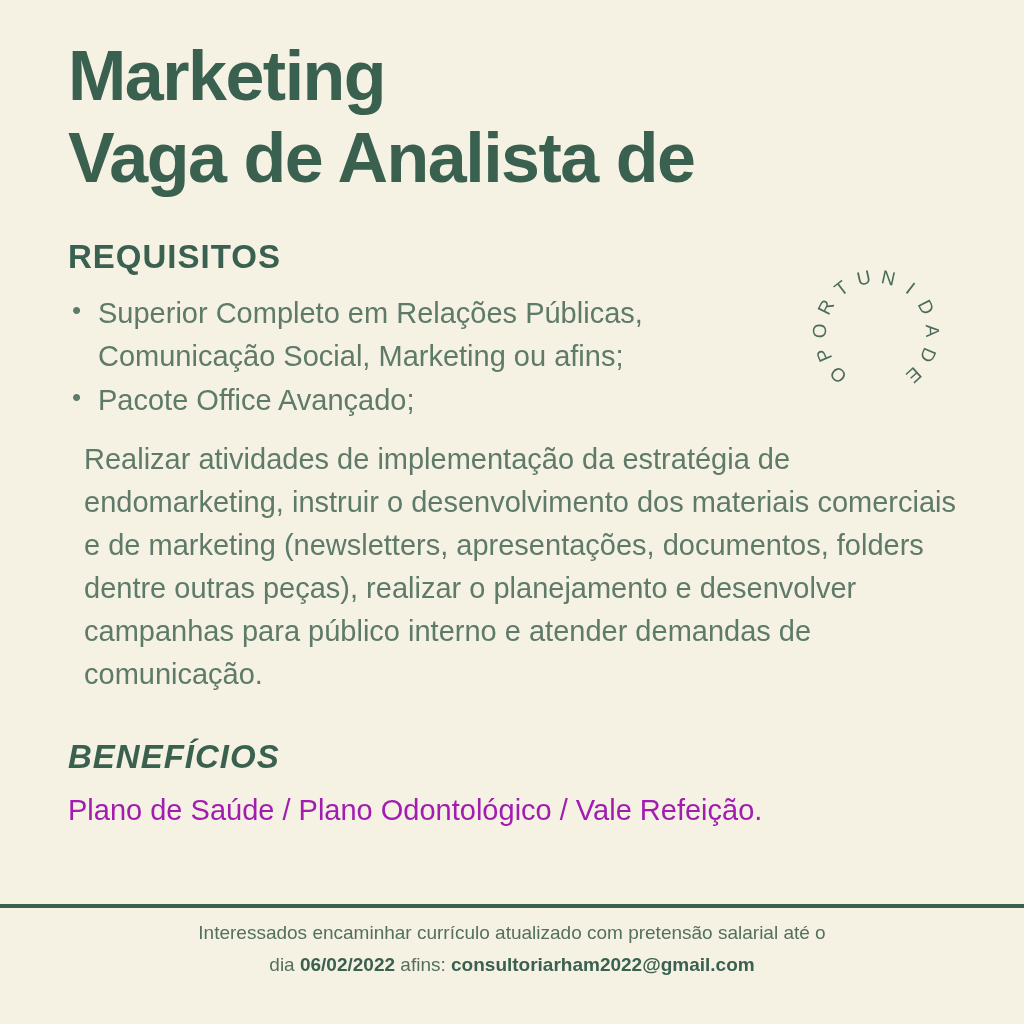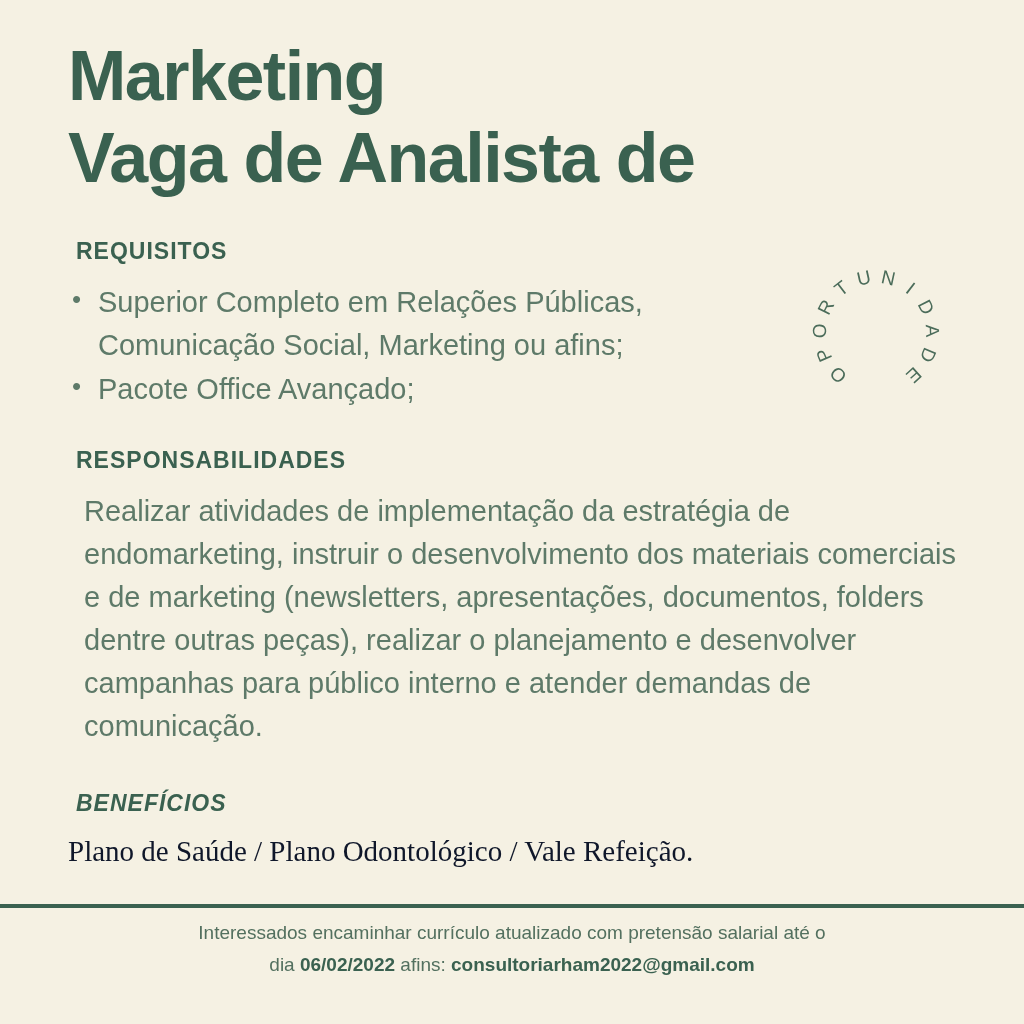--- a/index.html
+++ b/index.html
@@ -18,24 +18,24 @@
     color: #3A6150;
     font-size: 70px;
     font-weight: 600;
     line-height: 1.17;
     letter-spacing: -1.5px;
     margin: 0;
   }
   .title span { display: block; }
   .section-heading {
     color: #3A6150;
-    font-size: 23px;
+    font-size: 33px;
     font-weight: 700;
     letter-spacing: 1px;
-    margin: 8px;
+    margin: 0;
   }
   .h-requisitos { margin-top: 38px; }
   .h-responsabilidades { margin-top: 36px; }
   .h-beneficios { margin-top: 42px; font-style: italic; }
   .bullets {
     list-style: none;
     margin: 16px 0 0 0;
     padding: 0;
     max-width: 645px;
     color: #5E7A69;
@@ -55,25 +55,24 @@
   }
   .para {
     max-width: 885px;
     color: #5E7A69;
     font-size: 29px;
     line-height: 1.48;
     margin: 16px 0 0 16px;
   }
   .benefits-line {
     max-width: 885px;
-    color: #0f172a;
+    color: #a21caf;
     font-size: 29px;
     line-height: 1.4;
     margin: 14px 0 0 0;
-    font-family: Liberation Serif, serif;
   }
   .badge {
     position: absolute;
     left: 801px;
     top: 258px;
     width: 150px;
     height: 150px;
   }
   .badge text {
     font-family: "Liberation Sans", sans-serif;
@@ -121,21 +120,20 @@
     <li>
       <span class="dot">•</span>
       <span>Superior Completo em Relações Públicas, Comunicação Social, Marketing ou afins;</span>
     </li>
     <li>
       <span class="dot">•</span>
       <span>Pacote Office Avançado;</span>
     </li>
   </ul>
 
-  <h2 class="section-heading h-responsabilidades">RESPONSABILIDADES</h2>
 
   <p class="para">Realizar atividades de implementação da estratégia de endomarketing, instruir o desenvolvimento dos materiais comerciais e de marketing (newsletters, apresentações, documentos, folders dentre outras peças), realizar o planejamento e desenvolver campanhas para público interno e atender demandas de comunicação.</p>
 
   <h2 class="section-heading h-beneficios">BENEFÍCIOS</h2>
 
   <p class="benefits-line">Plano de Saúde / Plano Odontológico / Vale Refeição.</p>
 
 </div>
 
 <svg class="badge" viewBox="0 0 150 150" id="badge-svg">

